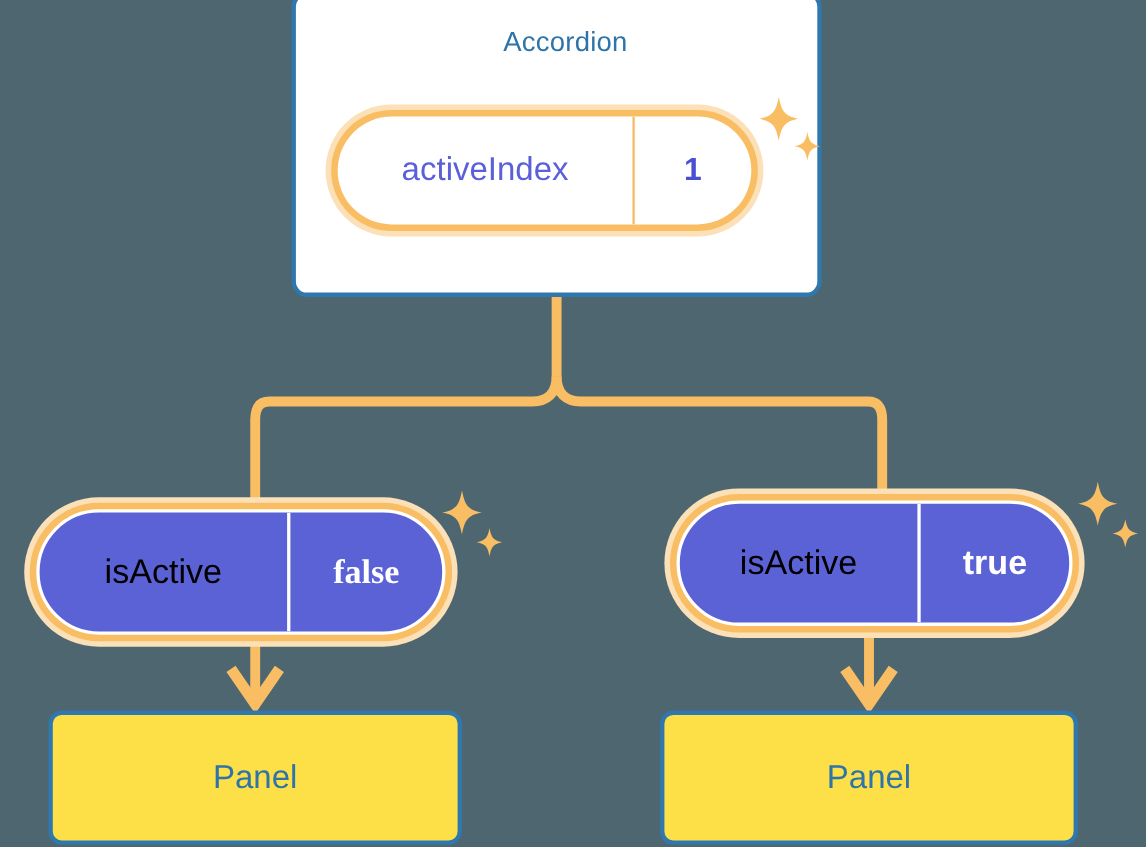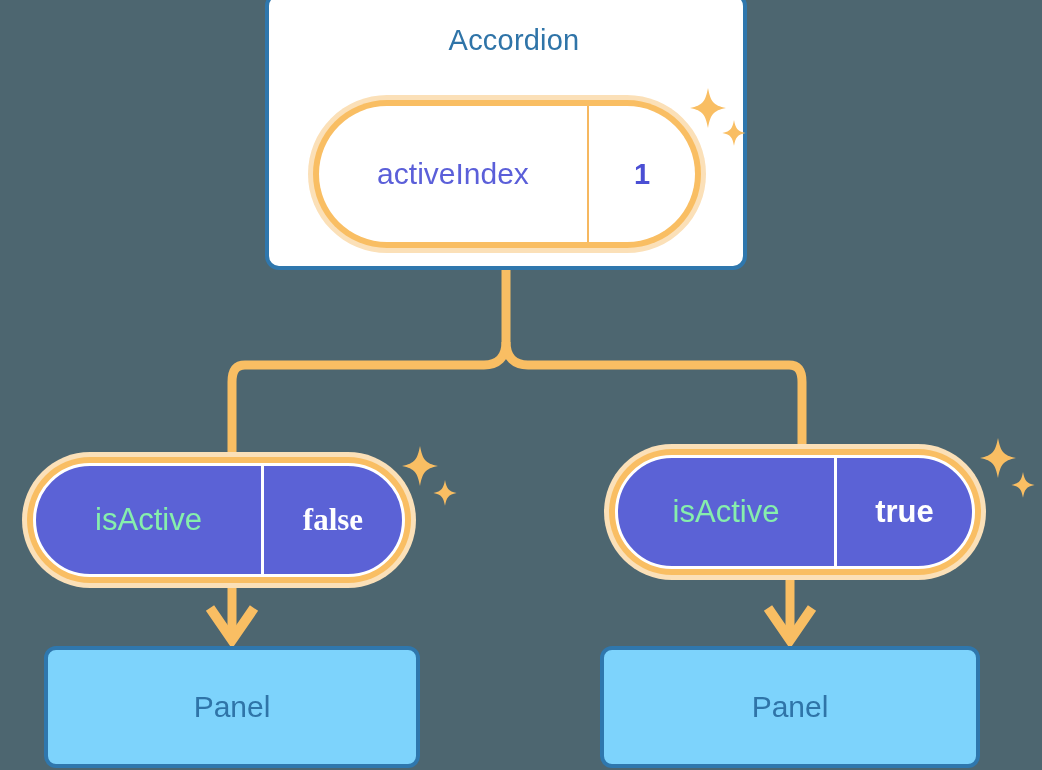--- a/index.html
+++ b/index.html
@@ -23,21 +23,21 @@
     border:4px solid #2F77AD;
     border-radius:14px;
     box-sizing:border-box;
   }
   #accordion-card{ left:265px; top:-8px; width:482px; height:278px; }
 
   .card-title{
     position:absolute;left:16px;right:0;top:30px;
     text-align:center;
     color:#2F74A8;
-    font-size:29px;
+    font-size:25px;
     letter-spacing:.2px;
     line-height:1;
   }
 
   
   .pill{
     position:absolute;
     box-sizing:border-box;
     border-radius:999px;
     background:#FBE0B8;              
@@ -66,40 +66,40 @@
     white-space:nowrap;
   }
 
   
   .pill--light .pill-body{ background:#ffffff; }
   .pill--light .pill-key{ color:#5B5FD9; }
   .pill--light .pill-val{ color:#4B4FD4; font-weight:bold; border-left:2px solid #F6B860; }
 
   
   .pill--solid .pill-body{ background:#5B62D6; border:3px solid #ffffff; }
-  .pill--solid .pill-key{ color:#86efac; }
+  .pill--solid .pill-key{ color:#000000; }
   .pill--solid .pill-val{ color:#ffffff; font-weight:bold; border-left:3px solid #ffffff; }
 
   
-  #pill-activeindex{ left:308px; top:95px; width:398px; height:158px; }
+  #pill-activeindex{ left:296px; top:95px; width:398px; height:120px; }
   #pill-activeindex .pill-key{ width:268px; font-size:30px; }
   #pill-activeindex .pill-val{ flex:1; font-size:29px; }
 
   #pill-isactive-false{ left:22px; top:452px; width:394px; height:136px; }
   #pill-isactive-false .pill-key{ width:225px; font-size:31px; }
   #pill-isactive-false .pill-val{ flex:1; font-size:31px;font-family:Liberation Serif, serif; }
 
   #pill-isactive-true{ left:604px; top:444px; width:382px; height:136px; }
   #pill-isactive-true .pill-key{ width:216px; font-size:31px; }
   #pill-isactive-true .pill-val{ flex:1; font-size:31px;text-align:center; }
 
   
   .panel{
     position:absolute;
-    background:#7dd3fc;
+    background:#fde047;
     border:4px solid #2F77AD;
     border-radius:12px;
     box-sizing:border-box;
     display:flex;align-items:center;justify-content:center;
   }
   .panel-label{ color:#2F74A8; font-size:30px; line-height:1; }
   #panel-left { left:44px;  top:646px; width:376px; height:122px; }
   #panel-right{ left:600px; top:646px; width:380px; height:122px; }
 
   

